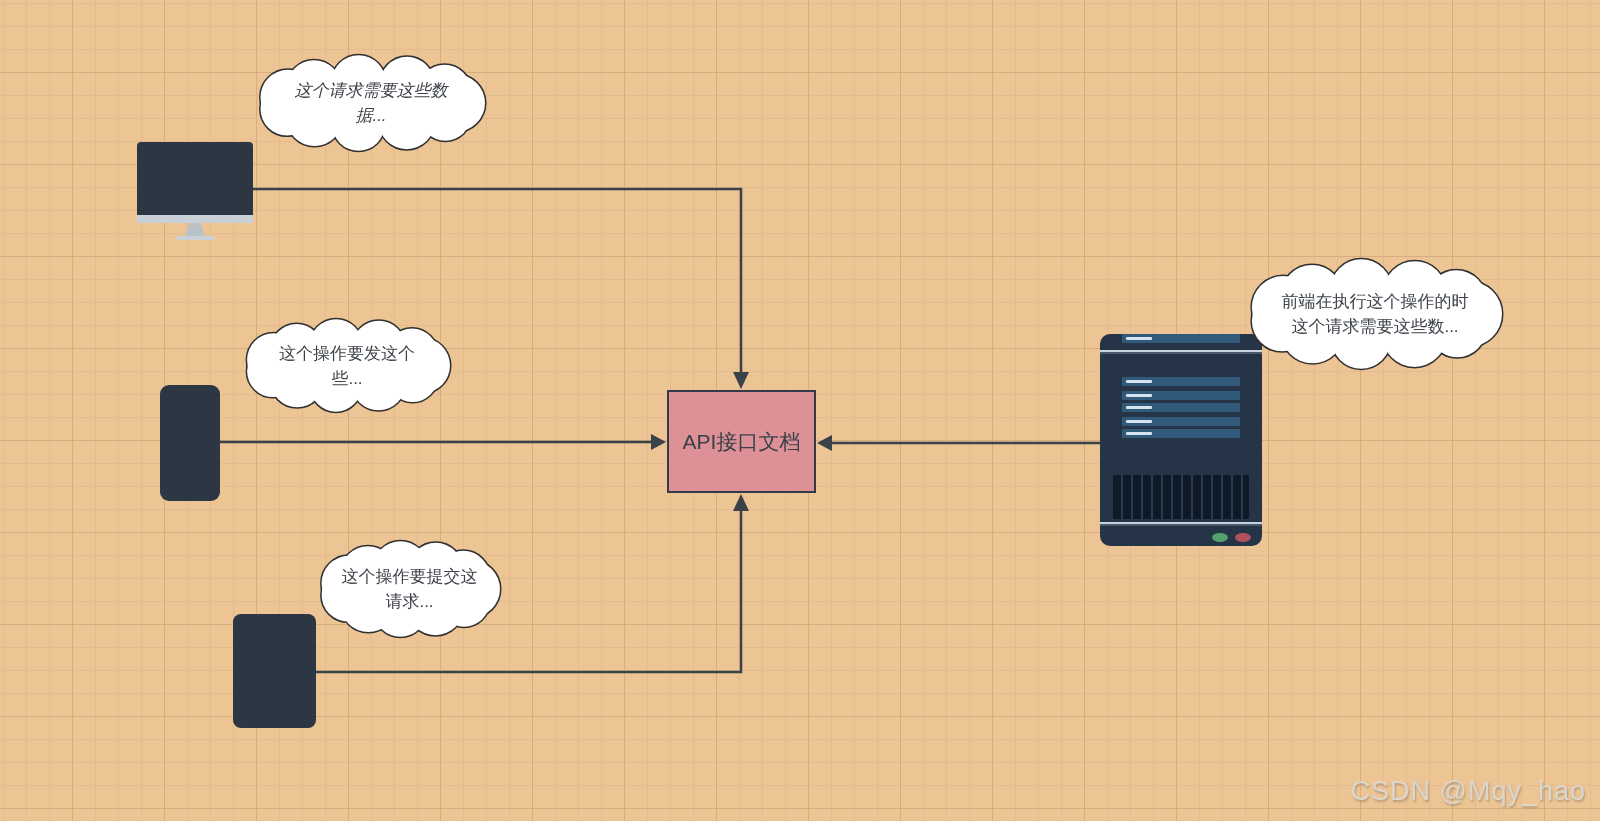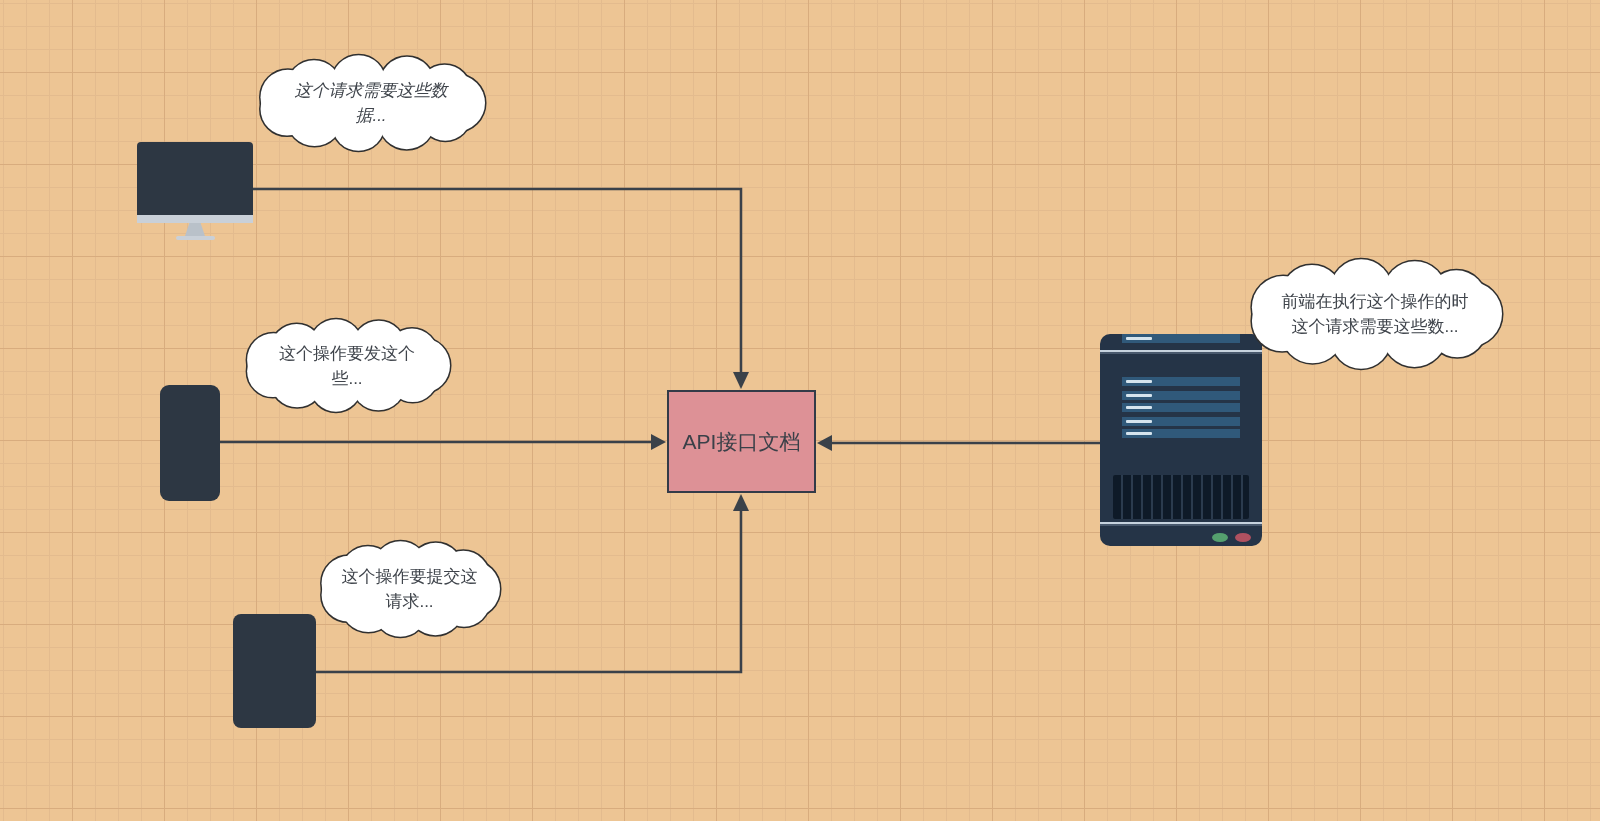--- a/index.html
+++ b/index.html
@@ -268,14 +268,15 @@
           <circle cx="210.3753980166986" cy="43.629346049929595" r="30.26887811949472"></circle>
           <ellipse cx="129" cy="57" rx="106.2" ry="34.2"></ellipse>
         </g>
       </svg>
     <div class="cloud-text">
       <span>前端在执行这个操作的时</span>
       <span>这个请求需要这些数...</span>
     </div>
   </div>
 
+  <div class="abs watermark">CSDN @Mqy_hao</div>
 
 </div>
 
 </body></html>

